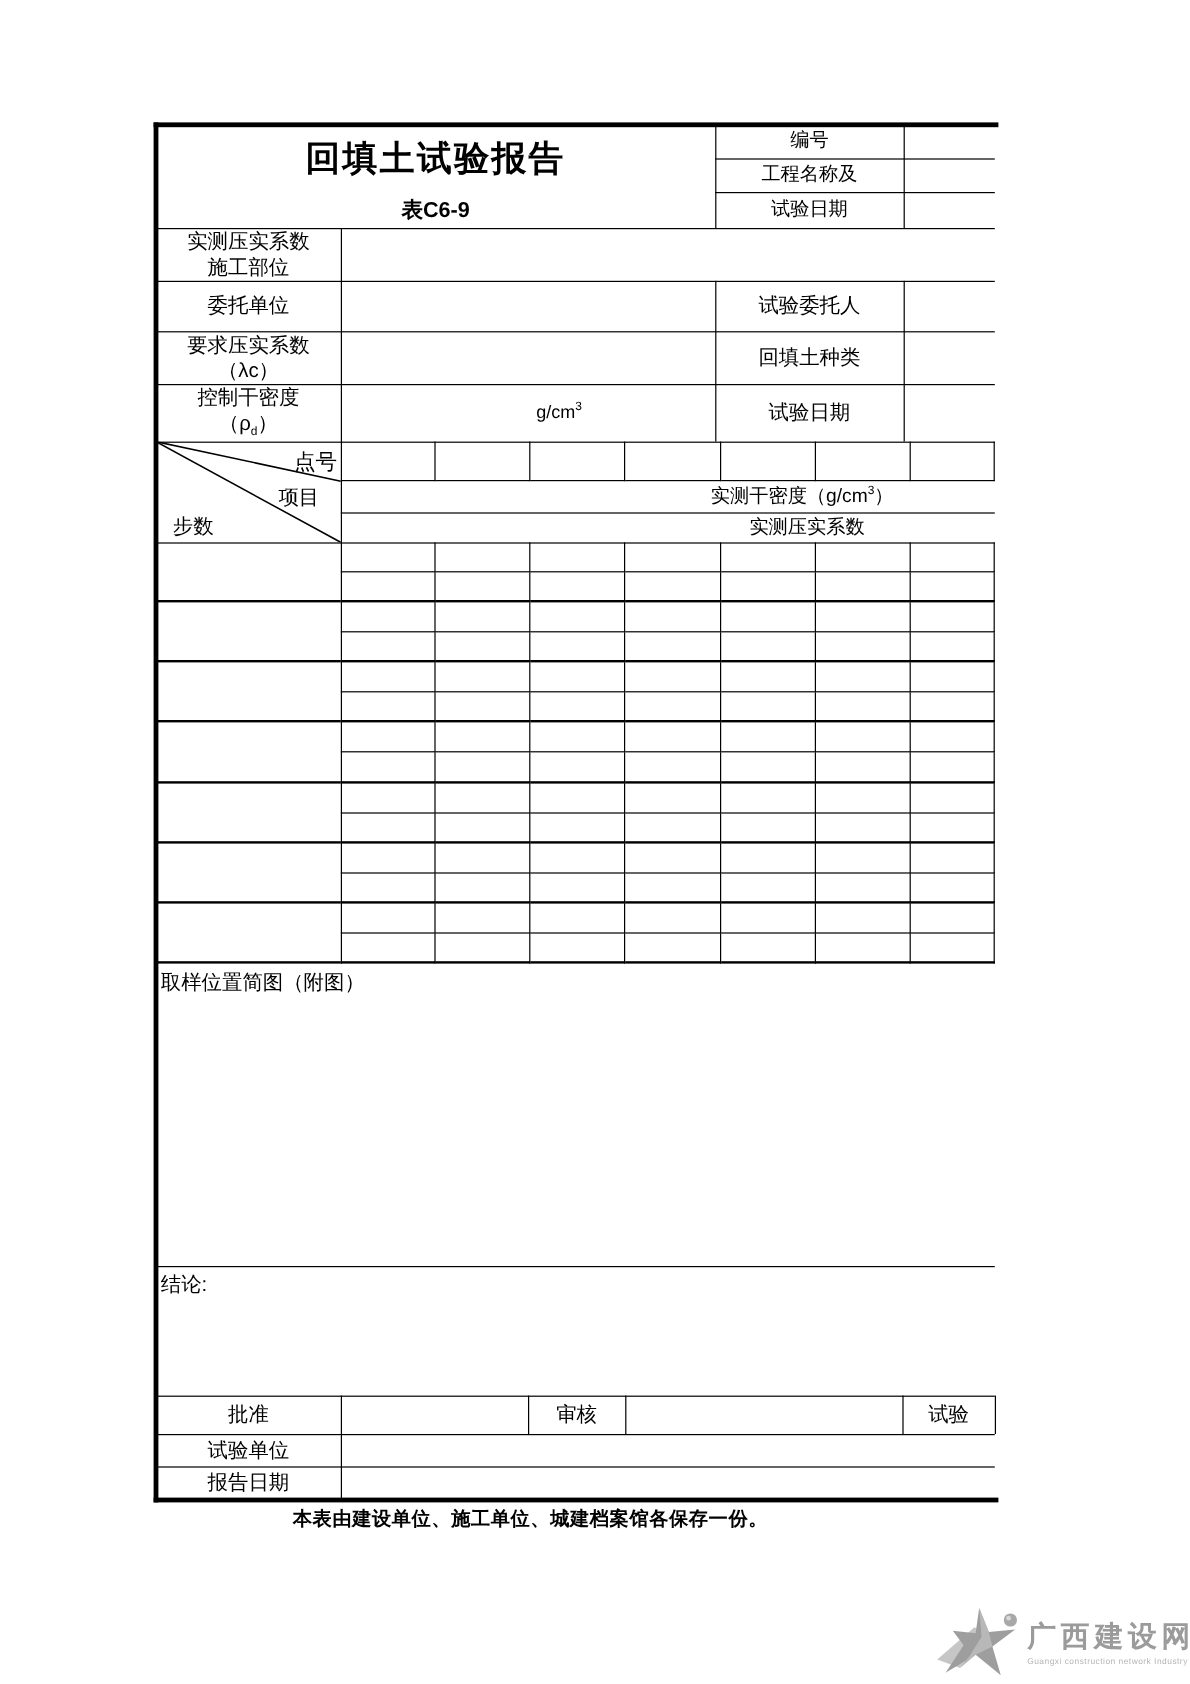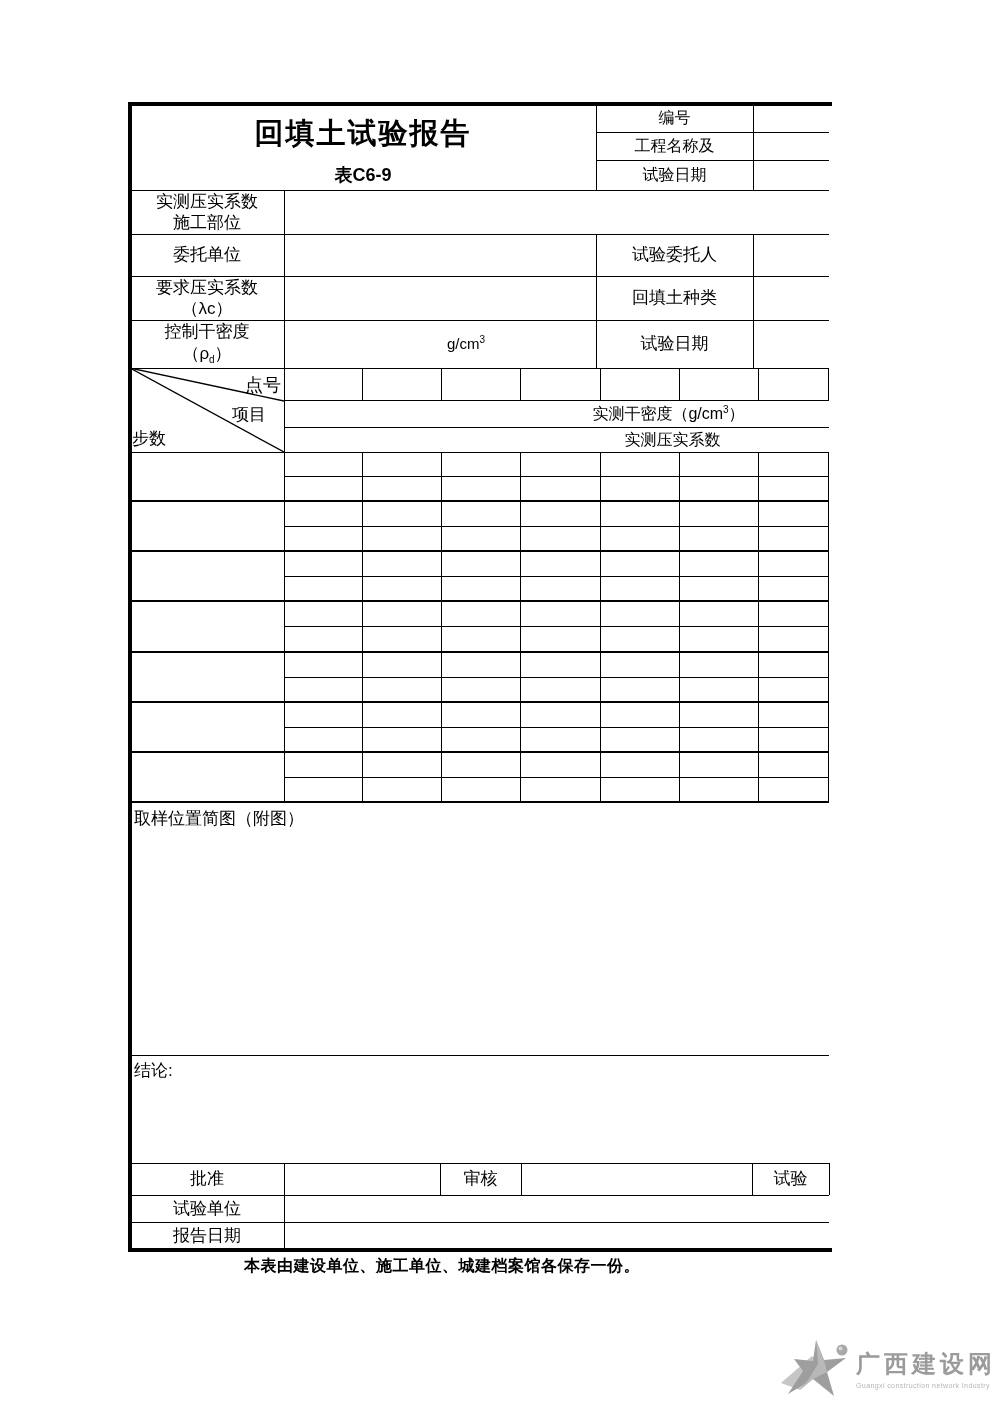--- a/index.html
+++ b/index.html
@@ -110,21 +110,21 @@
   </div>
   <div class="cell" style="left:596px;top:320px;width:157px;height:48px;">试验日期</div>
   <div class="cell" style="left:753px;top:320px;width:76px;height:48px;"></div>
 
   <svg style="position:absolute;left:130px;top:368px;" width="154" height="84" viewBox="0 0 154 84">
     <line x1="0" y1="0" x2="154" y2="33" stroke="#000" stroke-width="1.3"></line>
     <line x1="0" y1="0" x2="154" y2="84" stroke="#000" stroke-width="1.3"></line>
   </svg>
   <div class="cell end" style="left:130px;top:373px;width:151px;height:24px;font-size:18px;">点号</div>
   <div class="cell" style="left:218px;top:404px;width:62px;height:22px;">项目</div>
-  <div class="cell start" style="left:132px;top:428px;width:62px;height:22px;">步数</div>
+  <div class="cell start" style="left:144px;top:428px;width:62px;height:22px;">步数</div>
 
   <div class="dotrow">
       <div></div>
       <div></div>
       <div></div>
       <div></div>
       <div></div>
       <div></div>
       <div></div>
     </div>

